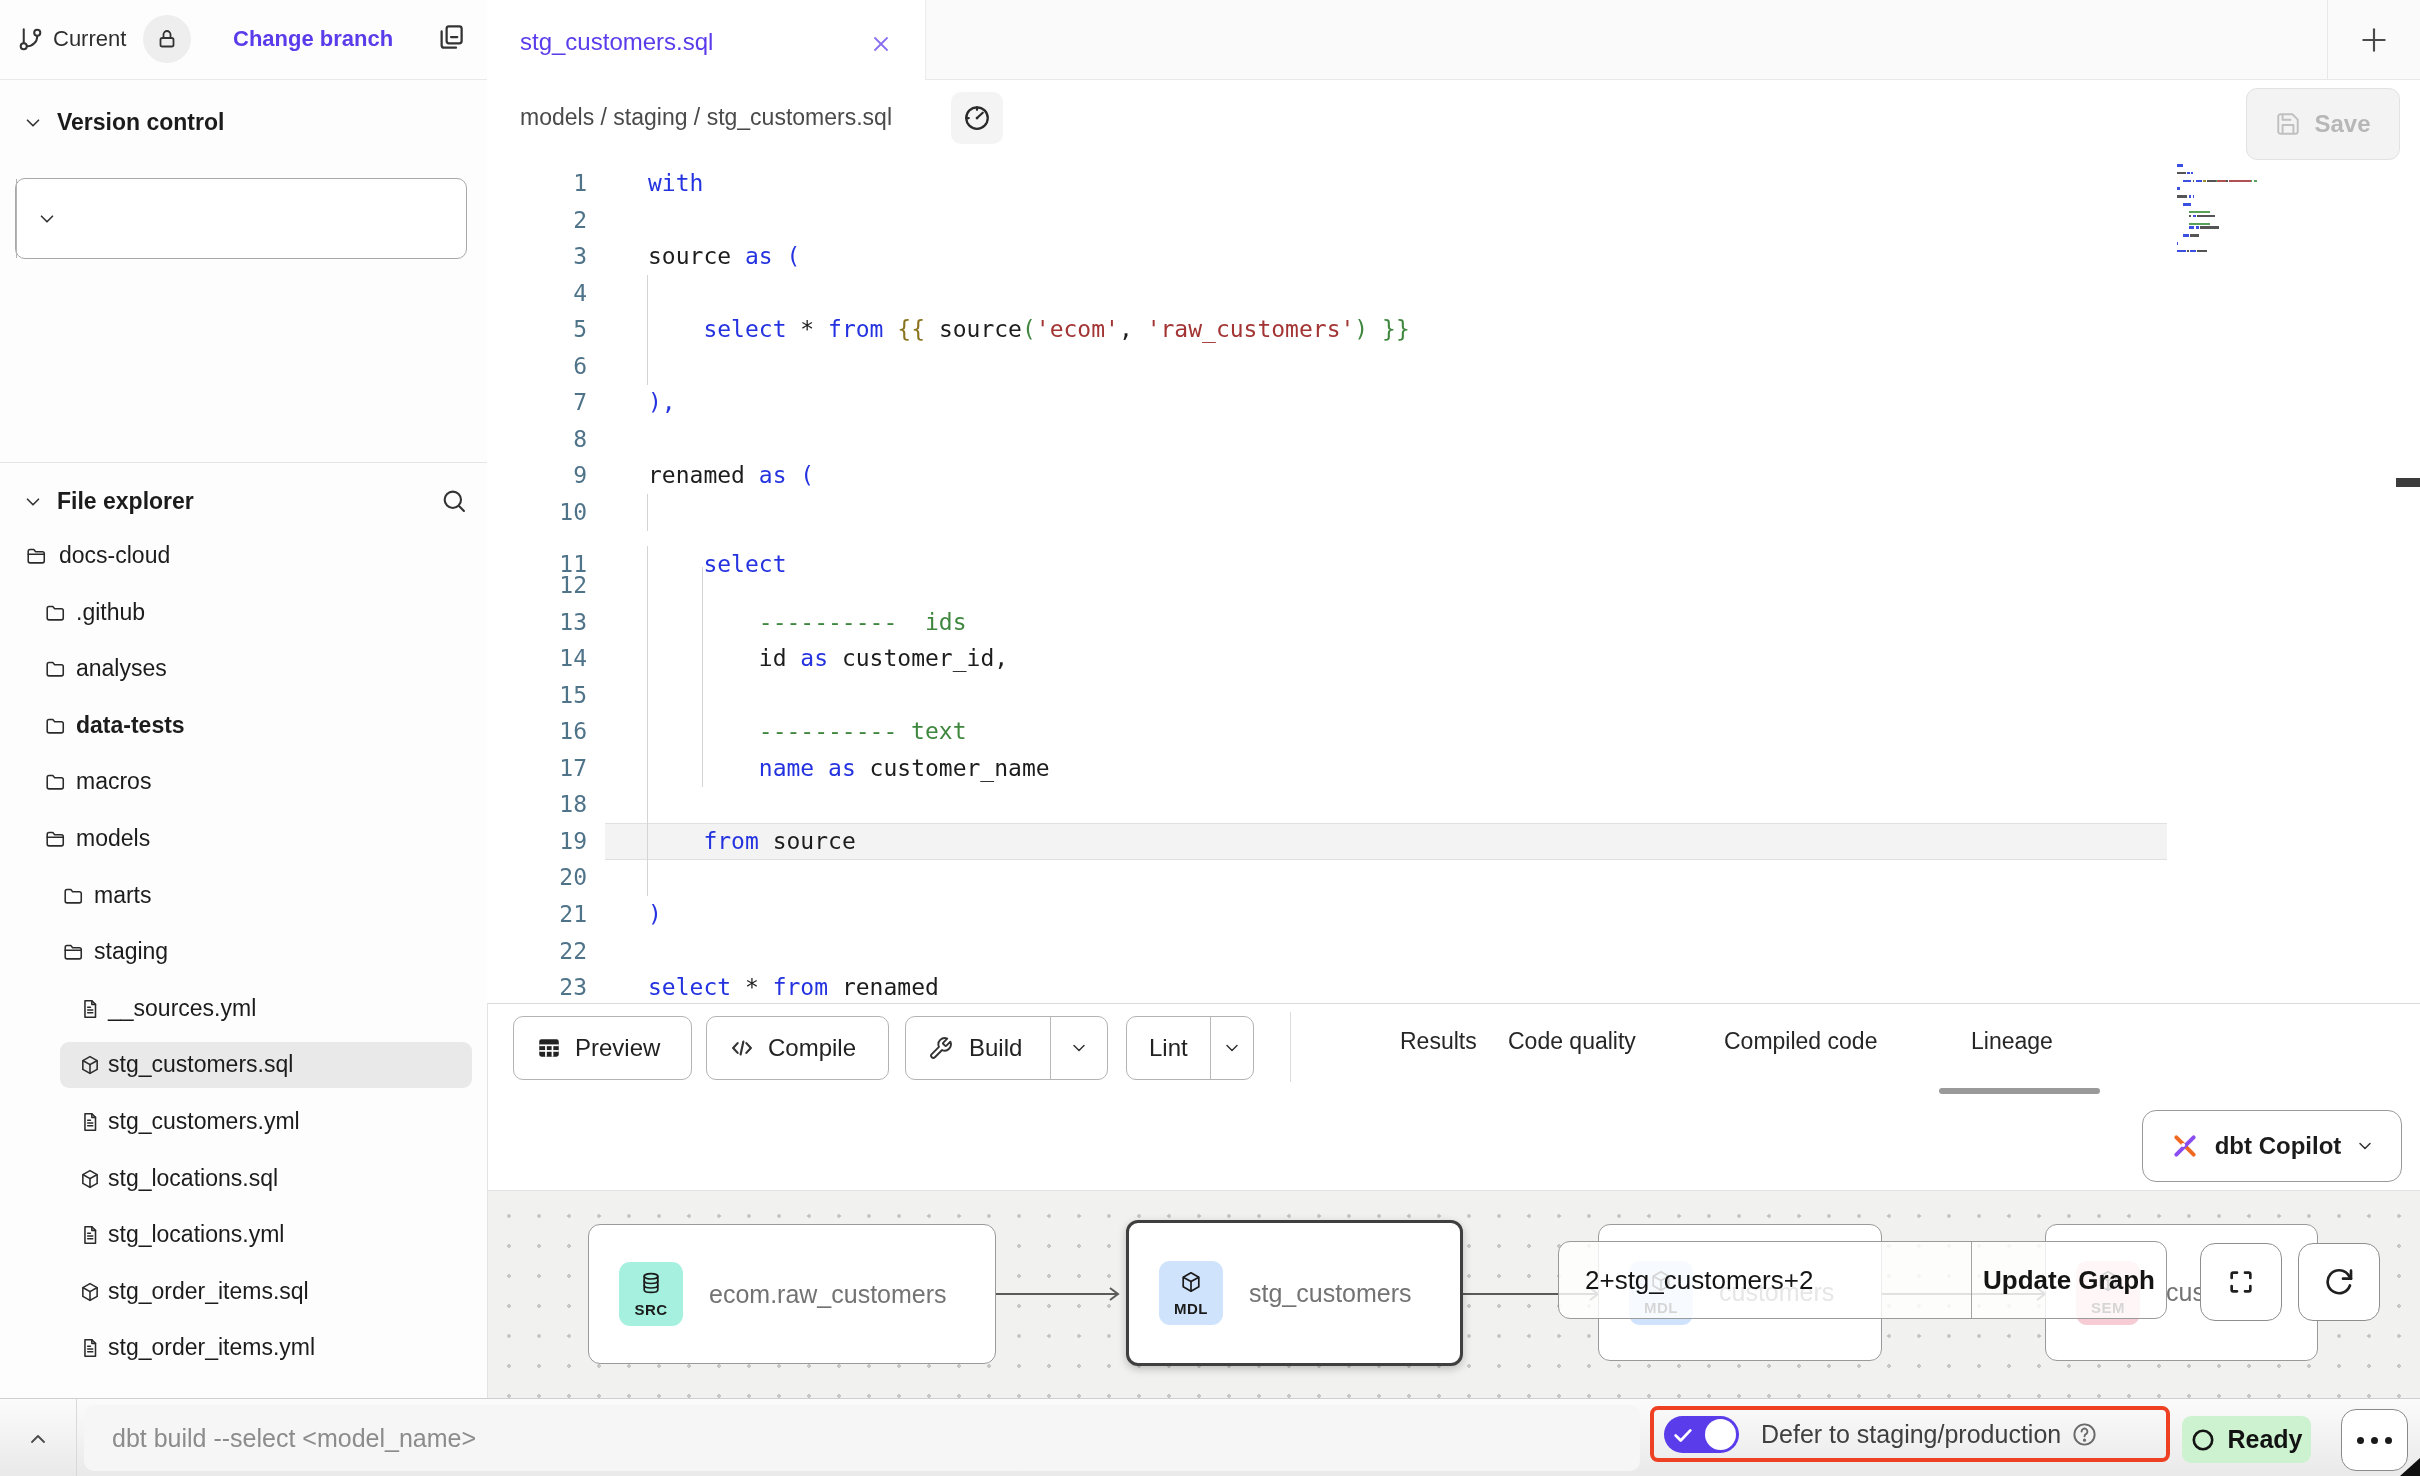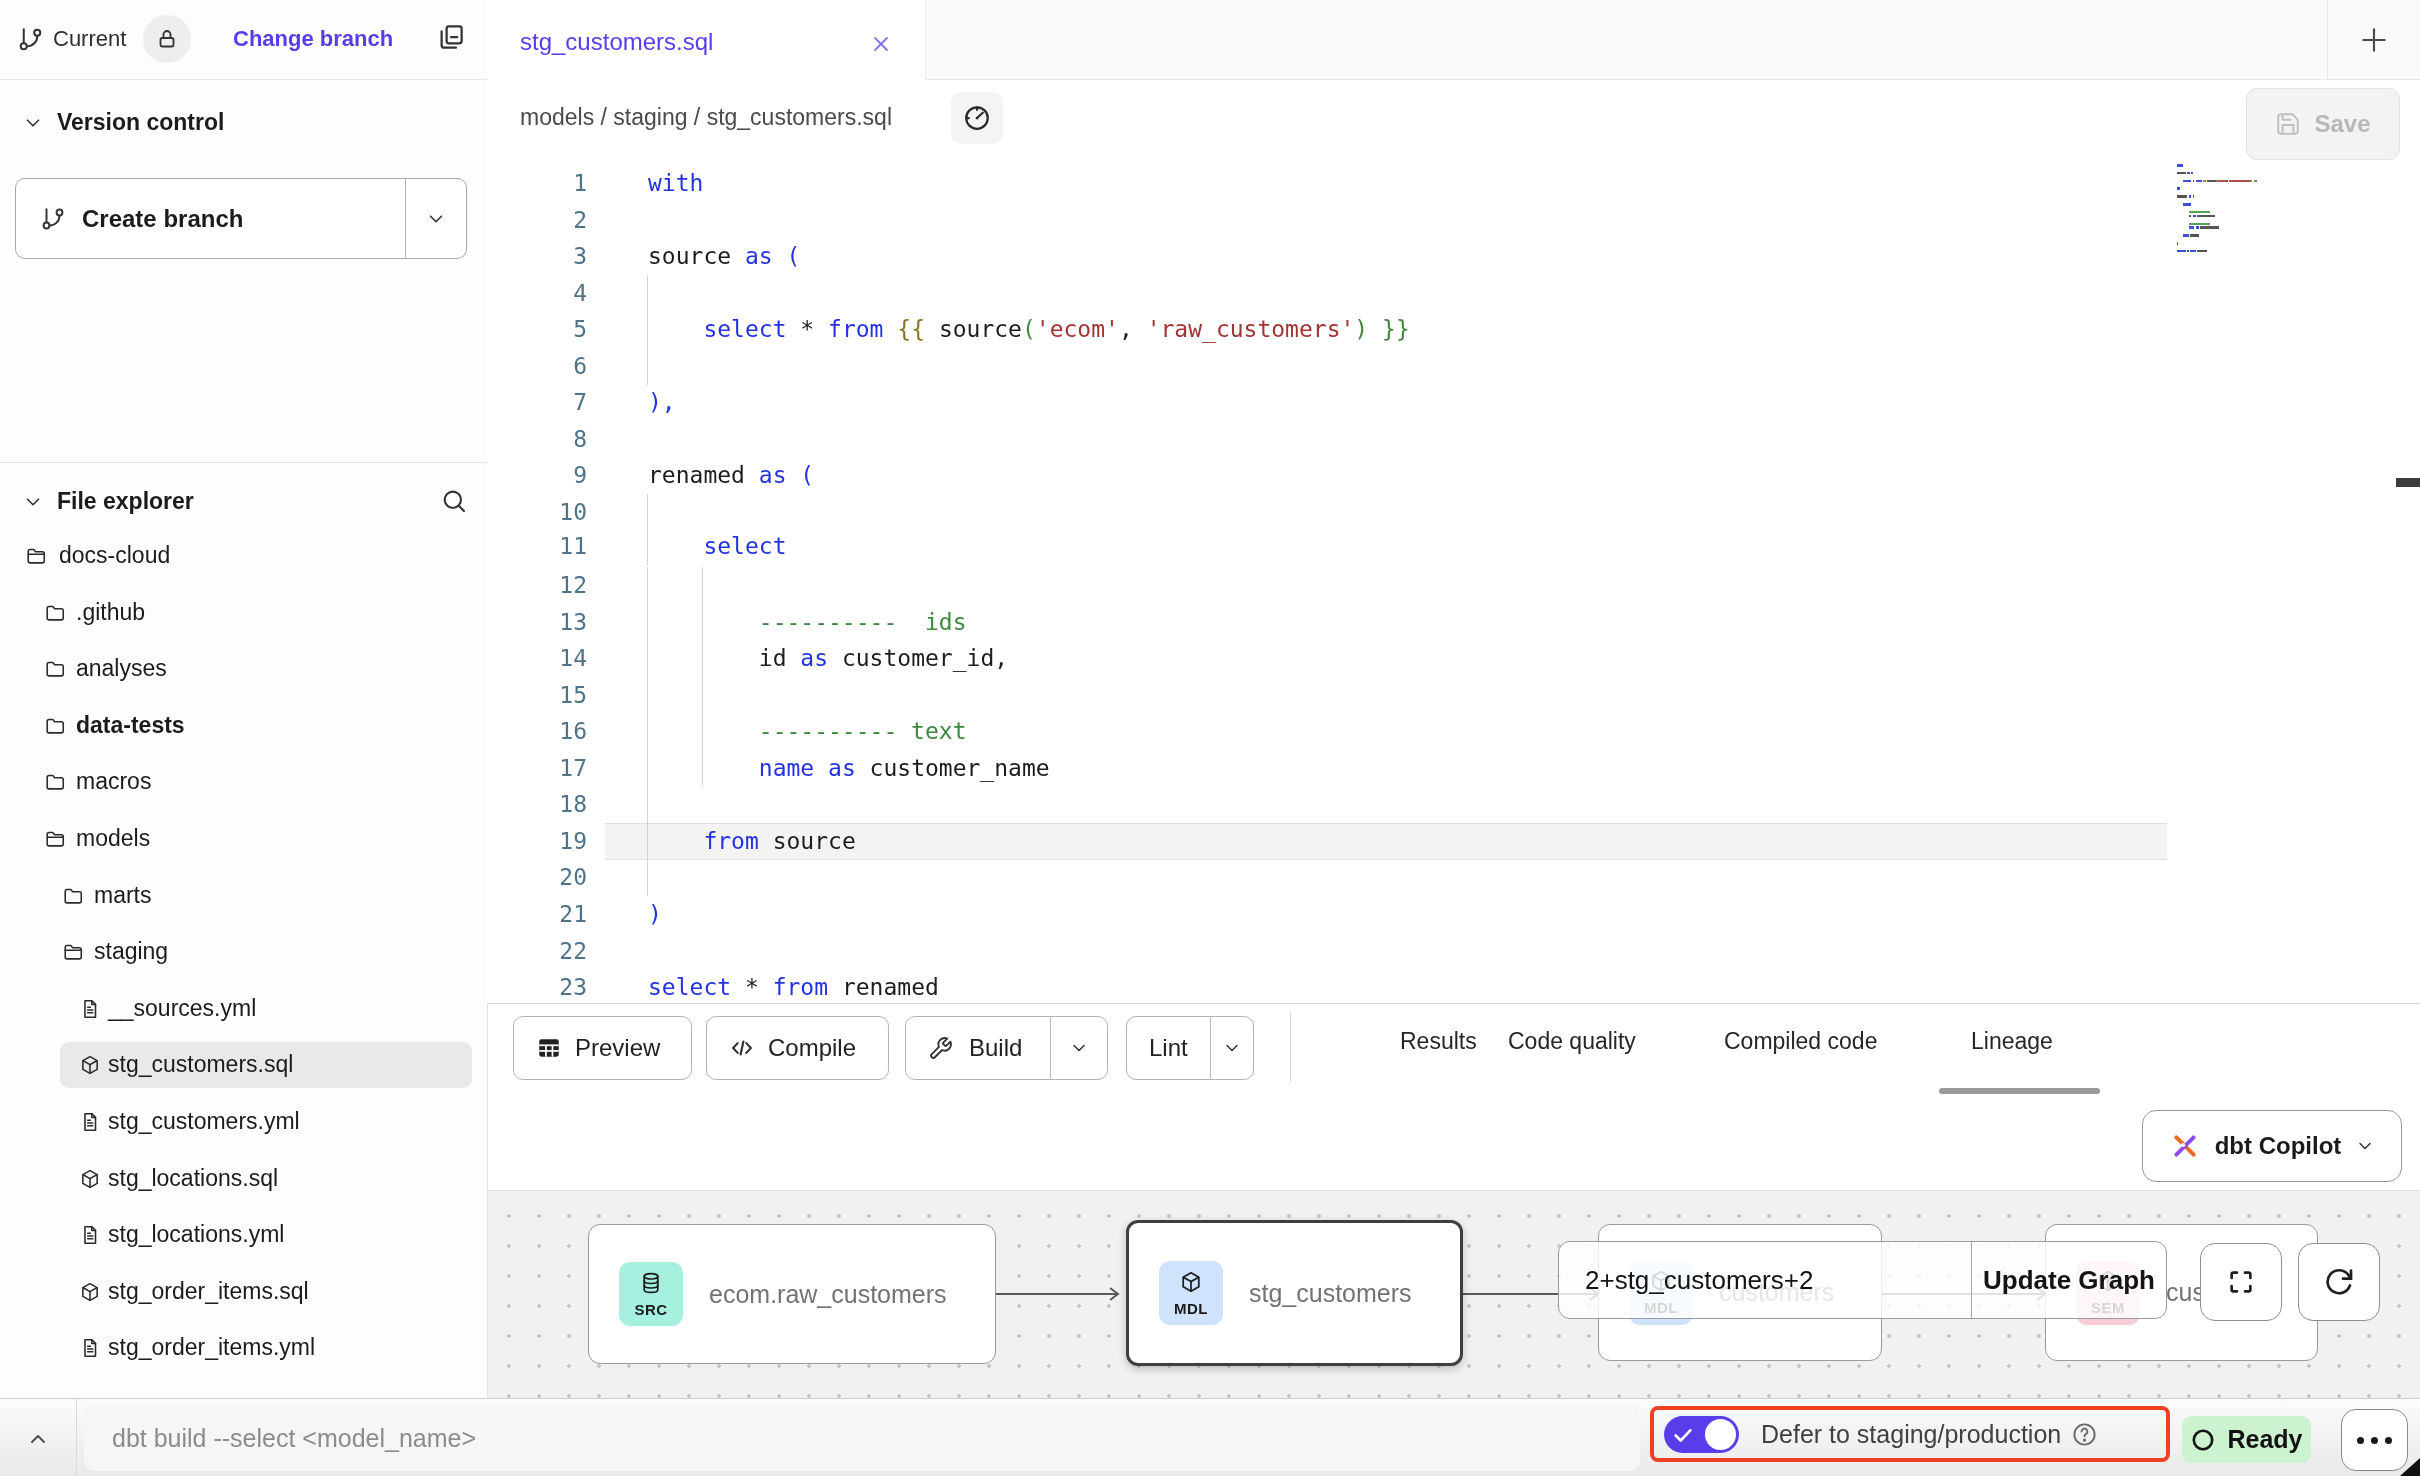--- a/index.html
+++ b/index.html
@@ -163,29 +163,20 @@
     </div>
 
     <span class="abs" style="left:22px;top:112px;">
       <svg class="ic" width="22" height="22" viewBox="0 0 24 24">
           <polyline points="6 9 12 15 18 9"></polyline>
         </svg>
     </span>
     <span class="abs section-title" style="left:57px;top:109px;">Version control</span>
 
     <div id="create-branch">
-      <div class="main">
-        <svg class="ic" width="26" height="26" viewBox="0 0 24 24">
-            <line x1="6" y1="3" x2="6" y2="15"></line>
-            <circle cx="18" cy="6" r="2.7"></circle>
-            <circle cx="6" cy="18" r="2.7"></circle>
-            <path d="M18 9a9 9 0 0 1-9 9"></path>
-          </svg>
-        <span>Create branch</span>
-      </div>
       <div class="chev">
         <svg class="ic" width="22" height="22" viewBox="0 0 24 24">
             <polyline points="6 9 12 15 18 9"></polyline>
           </svg>
       </div>
     </div>
 
     <div class="fe-divider"></div>
 
     <span class="abs" style="left:22px;top:491px;">
@@ -380,21 +371,21 @@
         <div class="cl" style="top: 5px;"><span class="num">1</span><span class="txt"><span class="kw">with</span></span></div>
         <div class="cl" style="top: 41.55px;"><span class="num">2</span><span class="txt"></span></div>
         <div class="cl" style="top: 78.1px;"><span class="num">3</span><span class="txt"><span class="id">source</span><span class="pl"> </span><span class="kw">as</span><span class="pl"> </span><span class="kw">(</span></span></div>
         <div class="cl" style="top: 114.65px;"><span class="num">4</span><span class="guide" style="left:160px"></span><span class="txt"></span></div>
         <div class="cl" style="top: 151.2px;"><span class="num">5</span><span class="guide" style="left:160px"></span><span class="txt"><span class="pl">    </span><span class="kw">select</span><span class="pl"> </span><span class="id">*</span><span class="pl"> </span><span class="kw">from</span><span class="pl"> </span><span class="jinja">{{</span><span class="pl"> </span><span class="id">source</span><span class="grn">(</span><span class="str">'ecom'</span><span class="id">,</span><span class="pl"> </span><span class="str">'raw_customers'</span><span class="grn">)</span><span class="pl"> </span><span class="grn">}}</span></span></div>
         <div class="cl" style="top: 187.75px;"><span class="num">6</span><span class="guide" style="left:160px"></span><span class="txt"></span></div>
         <div class="cl" style="top: 224.3px;"><span class="num">7</span><span class="txt"><span class="kw">),</span></span></div>
         <div class="cl" style="top: 260.85px;"><span class="num">8</span><span class="txt"></span></div>
         <div class="cl" style="top: 297.4px;"><span class="num">9</span><span class="txt"><span class="id">renamed</span><span class="pl"> </span><span class="kw">as</span><span class="pl"> </span><span class="kw">(</span></span></div>
         <div class="cl" style="top: 333.95px;"><span class="num">10</span><span class="guide" style="left:160px"></span><span class="txt"></span></div>
-        <div class="cl" style="top: 368px;"><span class="num">11</span><span class="guide" style="left:160px"></span><span class="txt"><span class="pl">    </span><span class="kw">select</span></span></div>
+        <div class="cl" style="top: 386px;"><span class="num">11</span><span class="guide" style="left:160px"></span><span class="txt"><span class="pl">    </span><span class="kw">select</span></span></div>
         <div class="cl" style="top: 407.05px;"><span class="num">12</span><span class="guide" style="left:160px"></span><span class="guide" style="left:215.4px"></span><span class="txt"></span></div>
         <div class="cl" style="top: 443.6px;"><span class="num">13</span><span class="guide" style="left:160px"></span><span class="guide" style="left:215.4px"></span><span class="txt"><span class="pl">        </span><span class="cm">----------  ids</span></span></div>
         <div class="cl" style="top: 480.15px;"><span class="num">14</span><span class="guide" style="left:160px"></span><span class="guide" style="left:215.4px"></span><span class="txt"><span class="pl">        </span><span class="id">id</span><span class="pl"> </span><span class="kw">as</span><span class="pl"> </span><span class="id">customer_id,</span></span></div>
         <div class="cl" style="top: 516.7px;"><span class="num">15</span><span class="guide" style="left:160px"></span><span class="guide" style="left:215.4px"></span><span class="txt"></span></div>
         <div class="cl" style="top: 553.25px;"><span class="num">16</span><span class="guide" style="left:160px"></span><span class="guide" style="left:215.4px"></span><span class="txt"><span class="pl">        </span><span class="cm">---------- text</span></span></div>
         <div class="cl" style="top: 589.8px;"><span class="num">17</span><span class="guide" style="left:160px"></span><span class="guide" style="left:215.4px"></span><span class="txt"><span class="pl">        </span><span class="kw">name</span><span class="pl"> </span><span class="kw">as</span><span class="pl"> </span><span class="id">customer_name</span></span></div>
         <div class="cl" style="top: 626.35px;"><span class="num">18</span><span class="guide" style="left:160px"></span><span class="txt"></span></div>
         <div class="cl active" style="top: 662.9px;"><span class="band"></span><span class="num">19</span><span class="guide" style="left:160px"></span><span class="txt"><span class="pl">    </span><span class="kw">from</span><span class="pl"> </span><span class="id">source</span></span></div>
         <div class="cl" style="top: 699.45px;"><span class="num">20</span><span class="guide" style="left:160px"></span><span class="txt"></span></div>
         <div class="cl" style="top: 736px;"><span class="num">21</span><span class="txt"><span class="kw">)</span></span></div>

